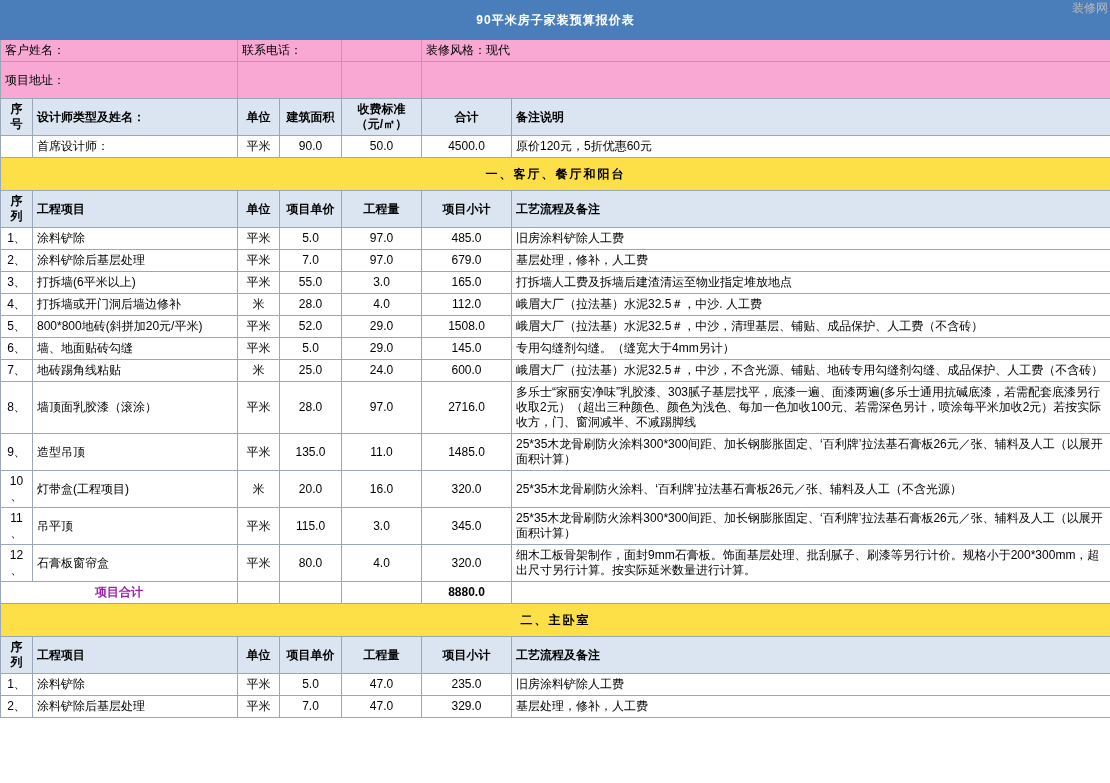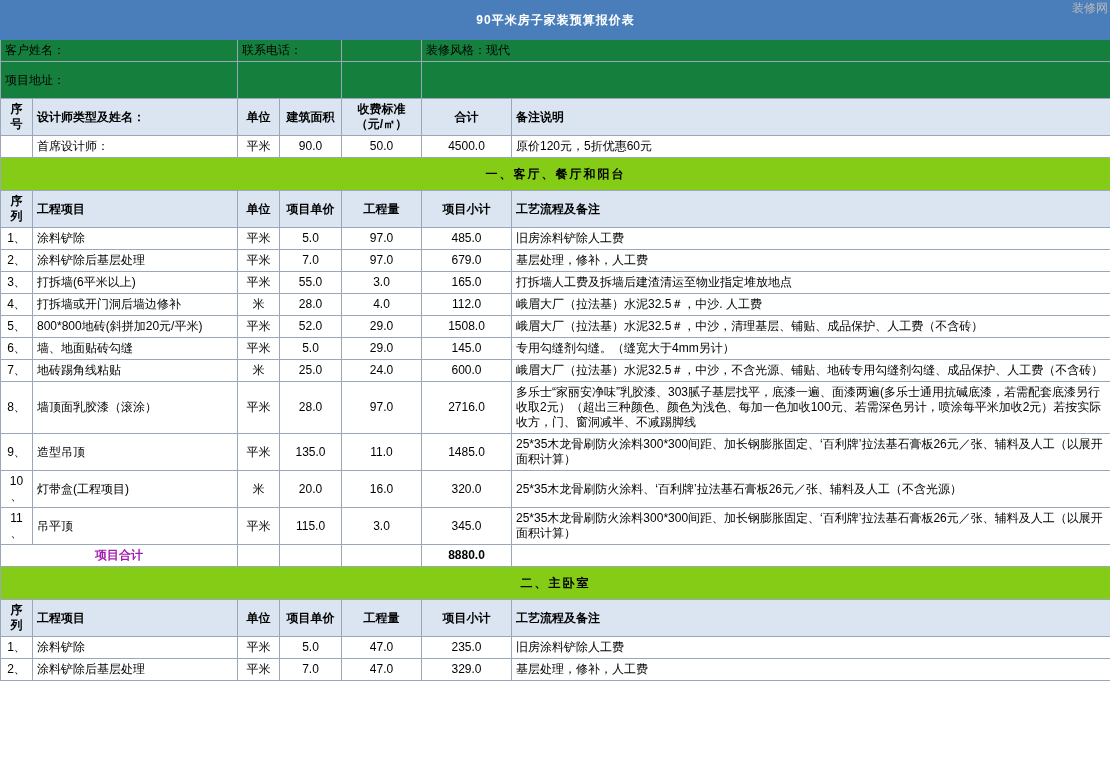--- a/index.html
+++ b/index.html
@@ -36,24 +36,24 @@
     background: #4a7ebb;
     color: #ffffff;
     font-size: 20px;
     font-weight: bold;
     text-align: center;
     letter-spacing: 1px;
     height: 32px;
     border: 1px solid #4a7ebb !important;
   }
   .hdr-blue {
-    background: #15803d;
+    background: #f9a8d4;
   }
   .section-head {
-    background: #84cc16;
+    background: #fde047;
     text-align: center;
     font-size: 15px;
     font-weight: bold;
     letter-spacing: 2px;
     height: 26px;
   }
   .col-head {
     background: #dbe5f1;
     text-align: center;
     font-weight: bold;
@@ -248,20 +248,29 @@
       </tr>
       <tr>
         <td class="c">11、</td>
         <td class="l pad-left">吊平顶</td>
         <td class="c">平米</td>
         <td class="c">115.0</td>
         <td class="c">3.0</td>
         <td class="c">345.0</td>
         <td class="l small-note">25*35木龙骨刷防火涂料300*300间距、加长钢膨胀固定、‘百利牌’拉法基石膏板26元／张、辅料及人工（以展开面积计算）</td>
       </tr>
+      <tr>
+        <td class="c">12、</td>
+        <td class="l pad-left">石膏板窗帘盒</td>
+        <td class="c">平米</td>
+        <td class="c">80.0</td>
+        <td class="c">4.0</td>
+        <td class="c">320.0</td>
+        <td class="l small-note">细木工板骨架制作，面封9mm石膏板。饰面基层处理、批刮腻子、刷漆等另行计价。规格小于200*300mm，超出尺寸另行计算。按实际延米数量进行计算。</td>
+      </tr>
 
       <tr>
         <td class="total-label" colspan="2">项目合计</td>
         <td></td>
         <td></td>
         <td></td>
         <td class="total-value">8880.0</td>
         <td></td>
       </tr>
 

